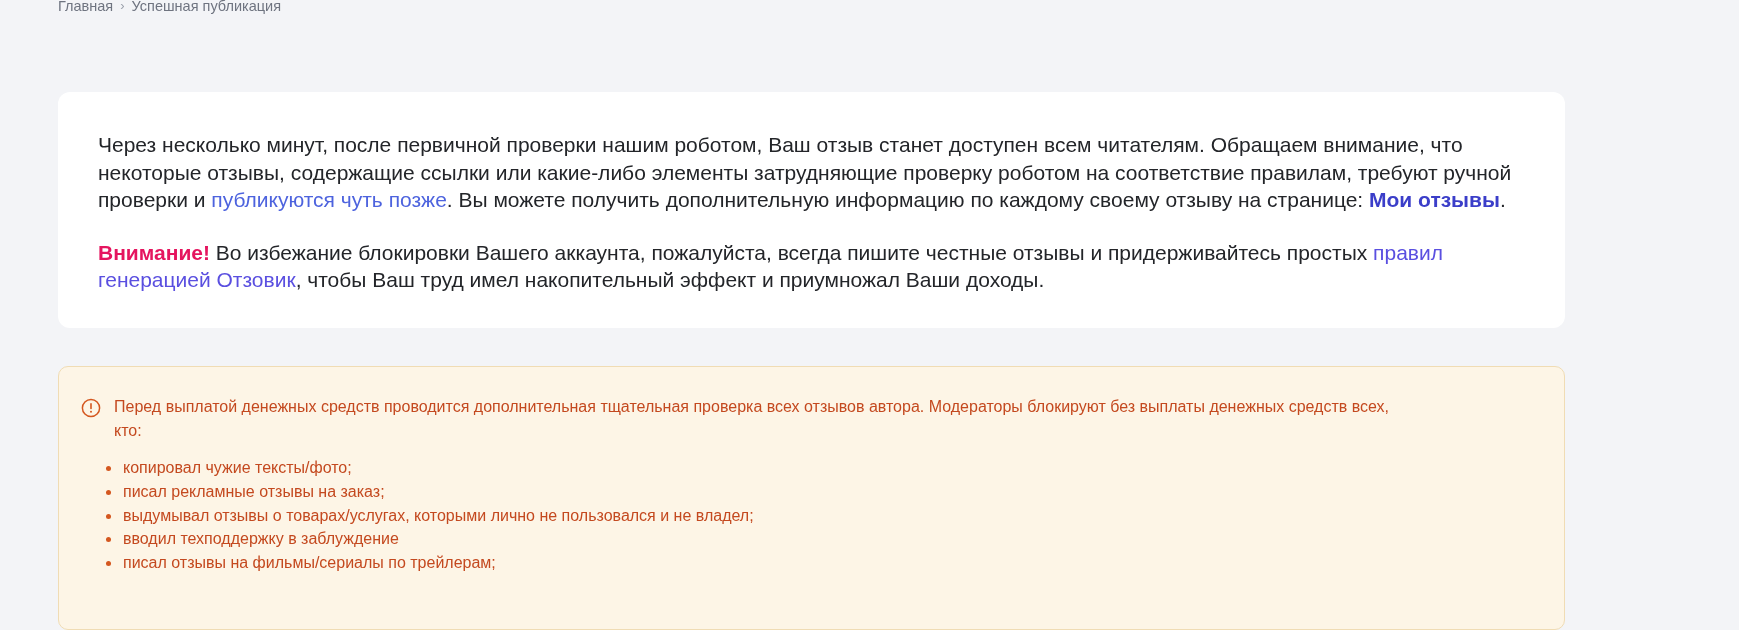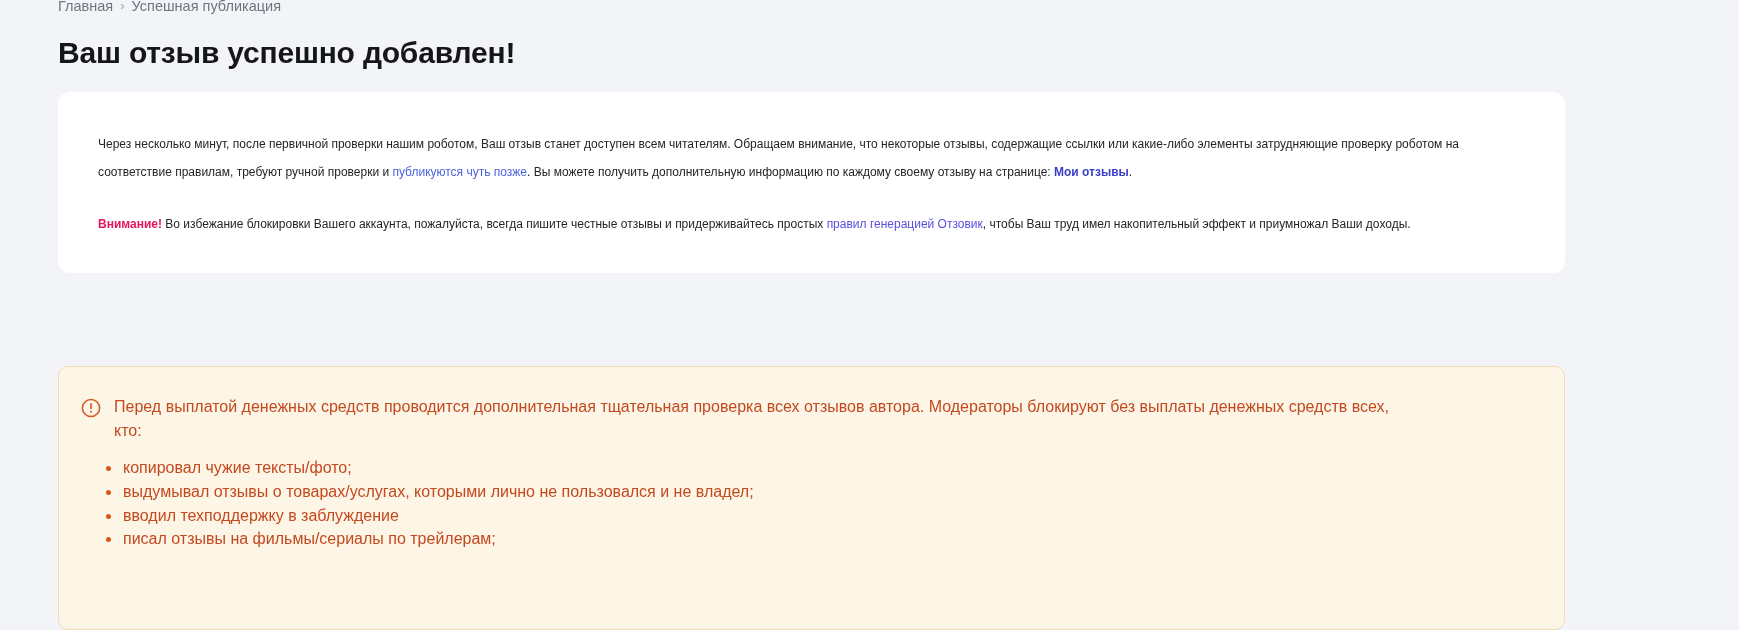--- a/index.html
+++ b/index.html
@@ -66,21 +66,21 @@
     left: 58px;
     top: 92px;
     width: 1507px;
     box-sizing: border-box;
     background: #ffffff;
     border-radius: 12px;
     padding: 39px 40px 34px 40px;
   }
   .info-card p {
     margin: 0;
-    font-size: 12px;
+    font-size: 21px;
     line-height: 27.5px;
     color: #232529;
   }
   .info-card p + p {
     margin-top: 25px;
   }
   .link-blue {
     color: #4d63de;
     text-decoration: none;
   }
@@ -156,21 +156,20 @@
 <body>
 
 <div class="page">
 
   <nav class="breadcrumb">
     <a href="#">Главная</a>
     <span class="crumb-sep">›</span>
     <span>Успешная публикация</span>
   </nav>
 
-  <h1 class="page-title">Ваш отзыв успешно добавлен!</h1>
 
   <section class="info-card">
 
     <p>
       <span>Через несколько минут, после первичной проверки нашим роботом, Ваш отзыв станет доступен всем читателям. Обращаем внимание, что некоторые отзывы, содержащие ссылки или какие-либо элементы затрудняющие проверку роботом на соответствие правилам, требуют ручной проверки и </span><a href="#" class="link-blue">публикуются чуть позже</a><span>. Вы можете получить дополнительную информацию по каждому своему отзыву на странице: </span><a href="#" class="link-blue-bold">Мои отзывы</a><span>.</span>
     </p>
 
     <p>
       <span class="attention">Внимание!</span><span> Во избежание блокировки Вашего аккаунта, пожалуйста, всегда пишите честные отзывы и придерживайтесь простых </span><a href="#" class="link-violet">правил генерацией Отзовик</a><span>, чтобы Ваш труд имел накопительный эффект и приумножал Ваши доходы.</span>
     </p>
@@ -185,20 +184,21 @@
           <circle cx="10" cy="10" r="8.6" fill="none" stroke="#d4571f" stroke-width="1.5"></circle>
           <rect x="9.2" y="5.1" width="1.6" height="6.1" rx="0.8" fill="#d4571f"></rect>
           <circle cx="10" cy="13.7" r="1" fill="#d4571f"></circle>
         </svg>
       </span>
       <div class="alert-text">Перед выплатой денежных средств проводится дополнительная тщательная проверка всех отзывов автора. Модераторы блокируют без выплаты денежных средств всех, кто:</div>
     </div>
 
     <ul class="alert-list">
       <li>копировал чужие тексты/фото;</li>
+      <li>писал рекламные отзывы на заказ;</li>
       <li>выдумывал отзывы о товарах/услугах, которыми лично не пользовался и не владел;</li>
       <li>вводил техподдержку в заблуждение</li>
       <li>писал отзывы на фильмы/сериалы по трейлерам;</li>
     </ul>
 
   </section>
 
 </div>
 
 </body></html>

